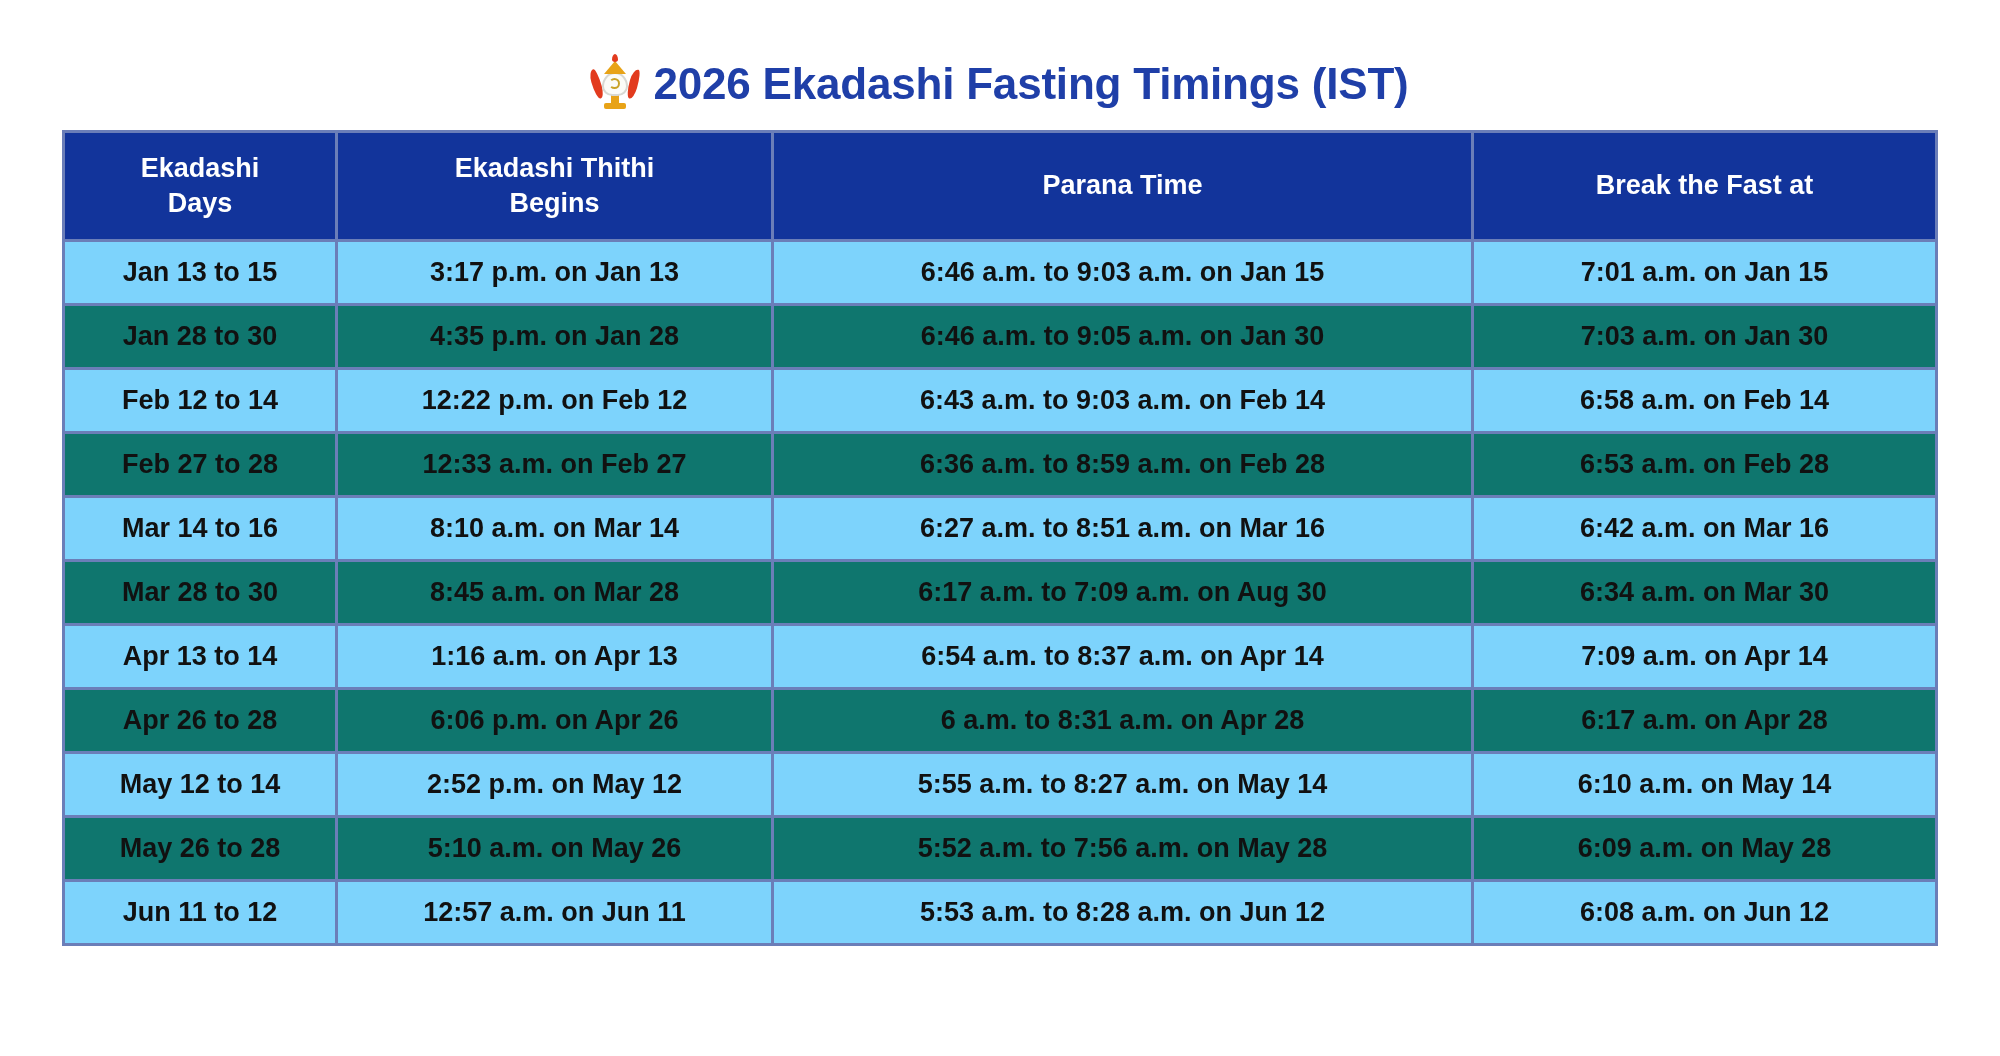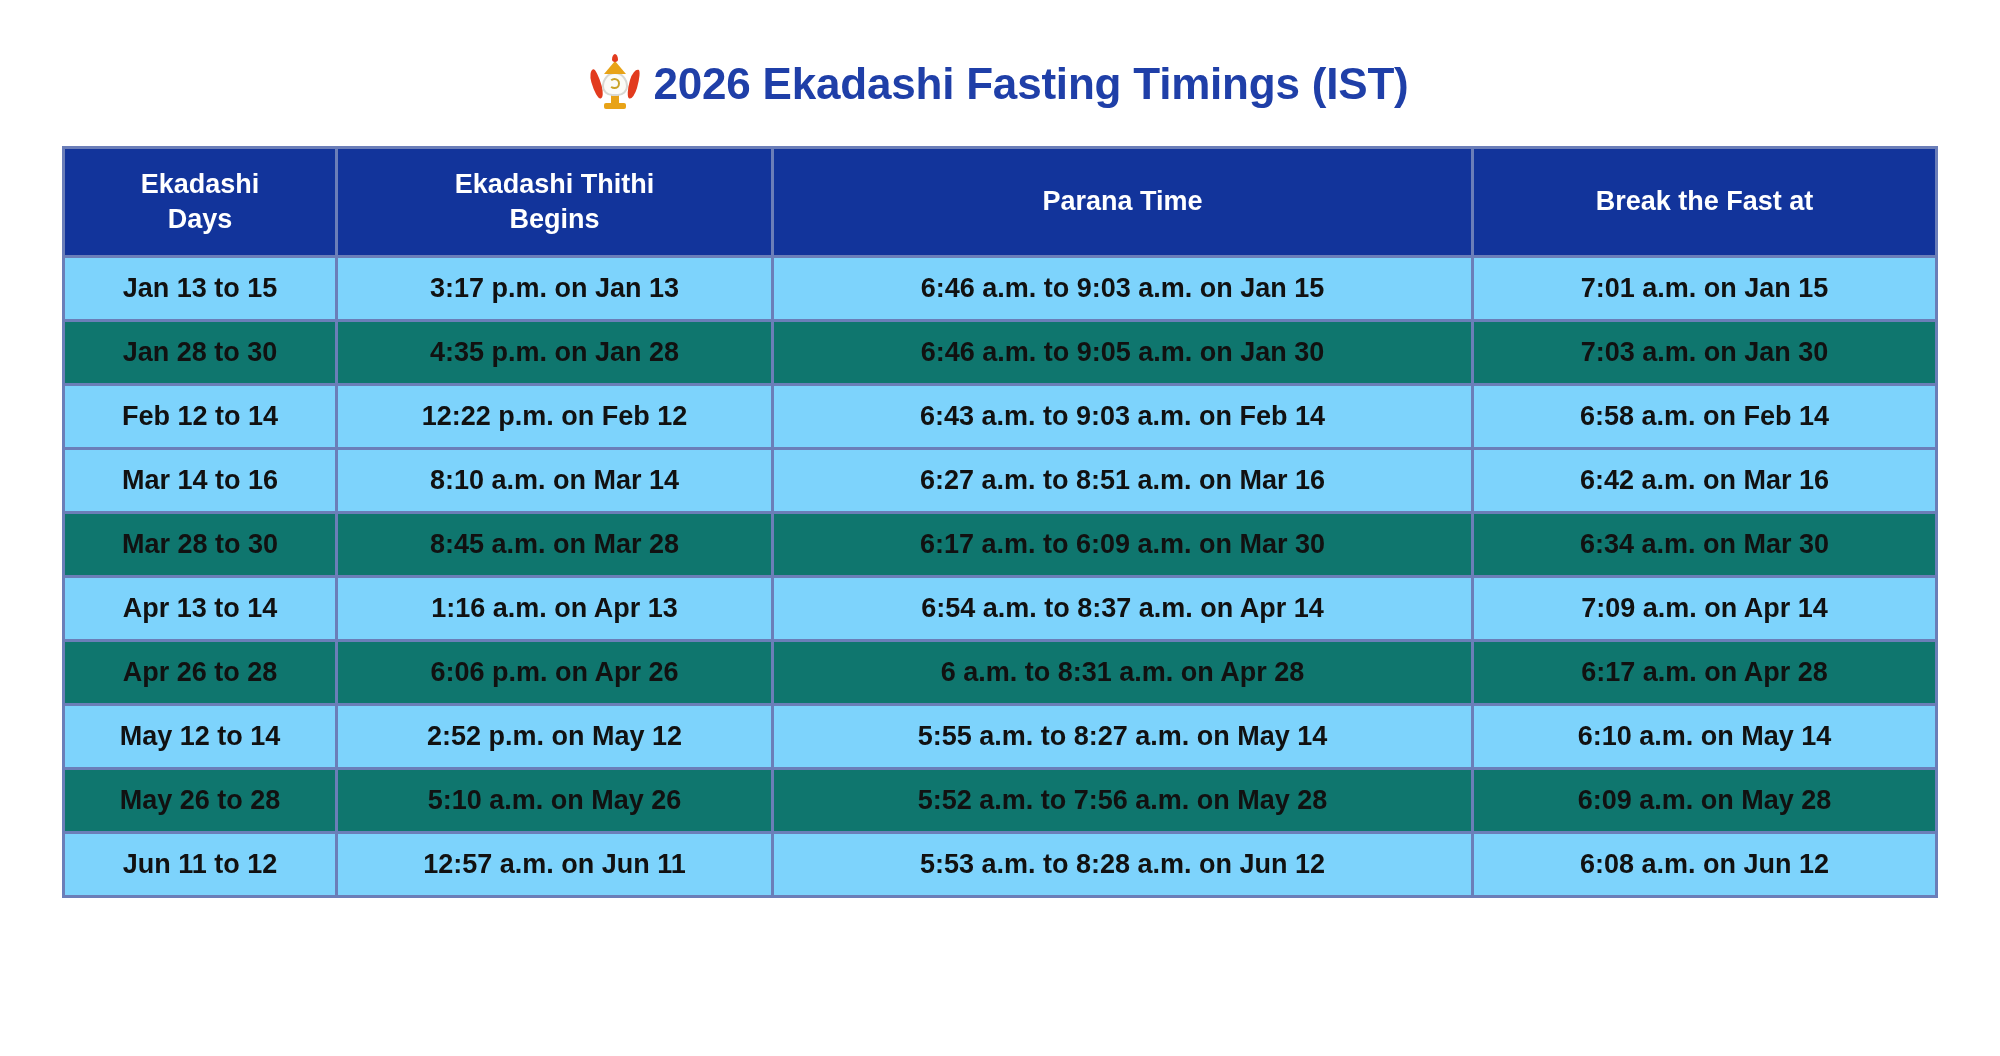--- a/index.html
+++ b/index.html
@@ -99,21 +99,21 @@
     font-weight: 700;
     color: #1F3FA8;
     letter-spacing: -0.2px;
     white-space: nowrap;
   }
 
   
   #timings-table {
     position: absolute;
     left: 62px;
-    top: 128px;
+    top: 112px;
     width: 1876px;
     border-collapse: separate;
     border-spacing: 0;
     table-layout: fixed;
   }
   #timings-table col.c-days   { width: 276px; }
   #timings-table col.c-thithi { width: 436px; }
   #timings-table col.c-parana { width: 700px; }
   #timings-table col.c-break  { width: 464px; }
 
@@ -205,30 +205,36 @@
           <td>4:35 p.m. on Jan 28</td>
           <td>6:46 a.m. to 9:05 a.m. on Jan 30</td>
           <td>7:03 a.m. on Jan 30</td>
         </tr>
         <tr class="row-plain">
           <td>Feb 12 to 14</td>
           <td>12:22 p.m. on Feb 12</td>
           <td>6:43 a.m. to 9:03 a.m. on Feb 14</td>
           <td>6:58 a.m. on Feb 14</td>
         </tr>
+        <tr class="row-accent">
+          <td>Feb 27 to 28</td>
+          <td>12:33 a.m. on Feb 27</td>
+          <td>6:36 a.m. to 8:59 a.m. on Feb 28</td>
+          <td>6:53 a.m. on Feb 28</td>
+        </tr>
         <tr class="row-plain">
           <td>Mar 14 to 16</td>
           <td>8:10 a.m. on Mar 14</td>
           <td>6:27 a.m. to 8:51 a.m. on Mar 16</td>
           <td>6:42 a.m. on Mar 16</td>
         </tr>
         <tr class="row-accent">
           <td>Mar 28 to 30</td>
           <td>8:45 a.m. on Mar 28</td>
-          <td>6:17 a.m. to 6:09 a.m. on Mar 30</td>
+          <td>6:17 a.m. to 7:09 a.m. on Aug 30</td>
           <td>6:34 a.m. on Mar 30</td>
         </tr>
         <tr class="row-plain">
           <td>Apr 13 to 14</td>
           <td>1:16 a.m. on Apr 13</td>
           <td>6:54 a.m. to 8:37 a.m. on Apr 14</td>
           <td>7:09 a.m. on Apr 14</td>
         </tr>
         <tr class="row-accent">
           <td>Apr 26 to 28</td>

